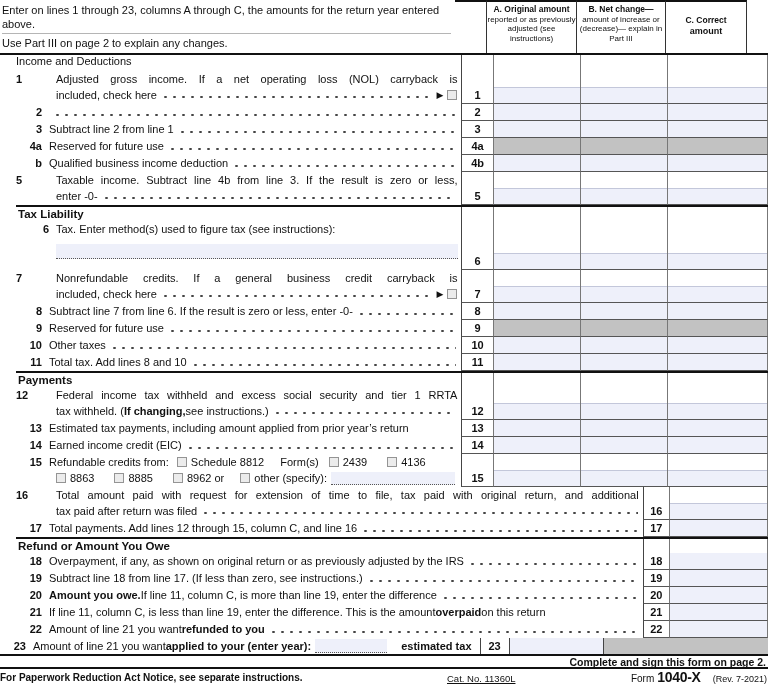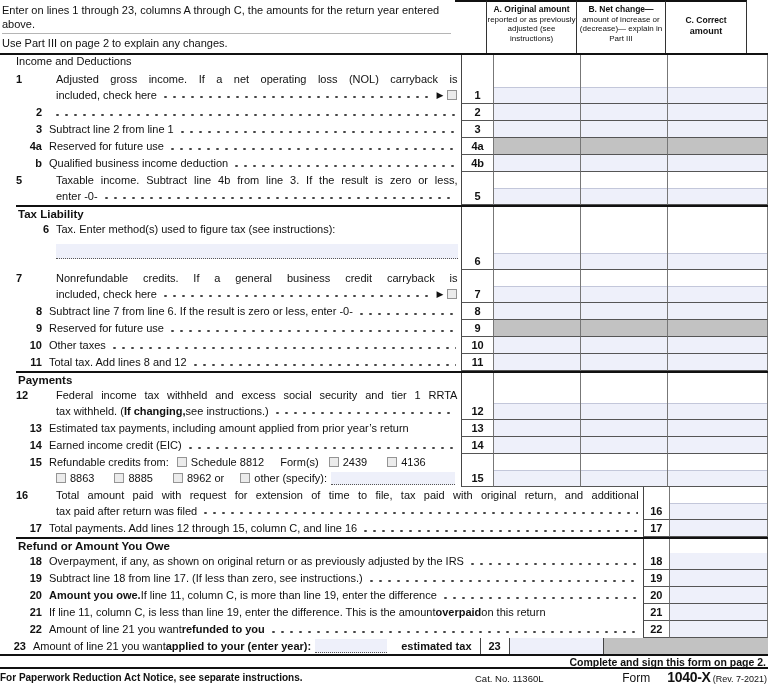--- a/index.html
+++ b/index.html
@@ -85,25 +85,25 @@
   .nb23 { width:30px; flex:none; margin-left:8px; border-left:1px solid #444; border-right:1px solid #444;
           text-align:center; font-weight:bold; }
   .f23 { width:93px; flex:none; background:#EEF0FA; }
   .g23 { flex:1; background:#C2C2C2; border-left:1px solid #444; }
 
   
   .complete { height:13px; border-bottom:2px solid #111; text-align:right; font-weight:bold;
               font-size:10.5px; line-height:12px; padding-right:2px; }
   .foot { position:relative; height:15px; font-size:10px; }
   .foot .fp { position:absolute; left:0; top:3px; font-weight:bold; }
-  .foot .fc { position:absolute; left:475px; top:4px; font-size:9.5px; }
+  .foot .fc { position:absolute; left:447px; top:4px; font-size:9.5px;text-decoration:underline; }
   .foot .fr { position:absolute; right:1px; top:0; display:flex; align-items:baseline; }
-  .foot .fw { font-size:12px; margin-right:17px;text-align:right; }
+  .foot .fw { font-size:10px; margin-right:3px;text-align:right; }
   .foot .fn { font-size:14px; font-weight:bold; letter-spacing:-0.3px; }
-  .foot .fv { font-size:9px; margin-left:2px; }
+  .foot .fv { font-size:9px; margin-left:12px; }
   .b { font-weight:bold; }
 </style>
 </head>
 <body>
 
 <div class="page">
 
   <div class="hdr">
     <div class="hdr-left">
       <div class="p1">Enter on lines 1 through 23, columns A through C, the amounts for the return year entered above.</div>
@@ -364,21 +364,21 @@
         <div class="f"></div>
       </div>
     <div class="amt amtC">
         <div class="f"></div>
       </div>
   </div>
 
   <div class="row h17">
     <div class="desc fl">
         <span class="gut">11</span>
-        <span class="lt">Total tax. Add lines 8 and 12</span>
+        <span class="lt">Total tax. Add lines 8 and 10</span>
         <span class="dots"></span>
       </div>
     <div class="nb">
         <span>11</span>
       </div>
     <div class="amt">
         <div class="f"></div>
       </div>
     <div class="amt">
         <div class="f"></div>

